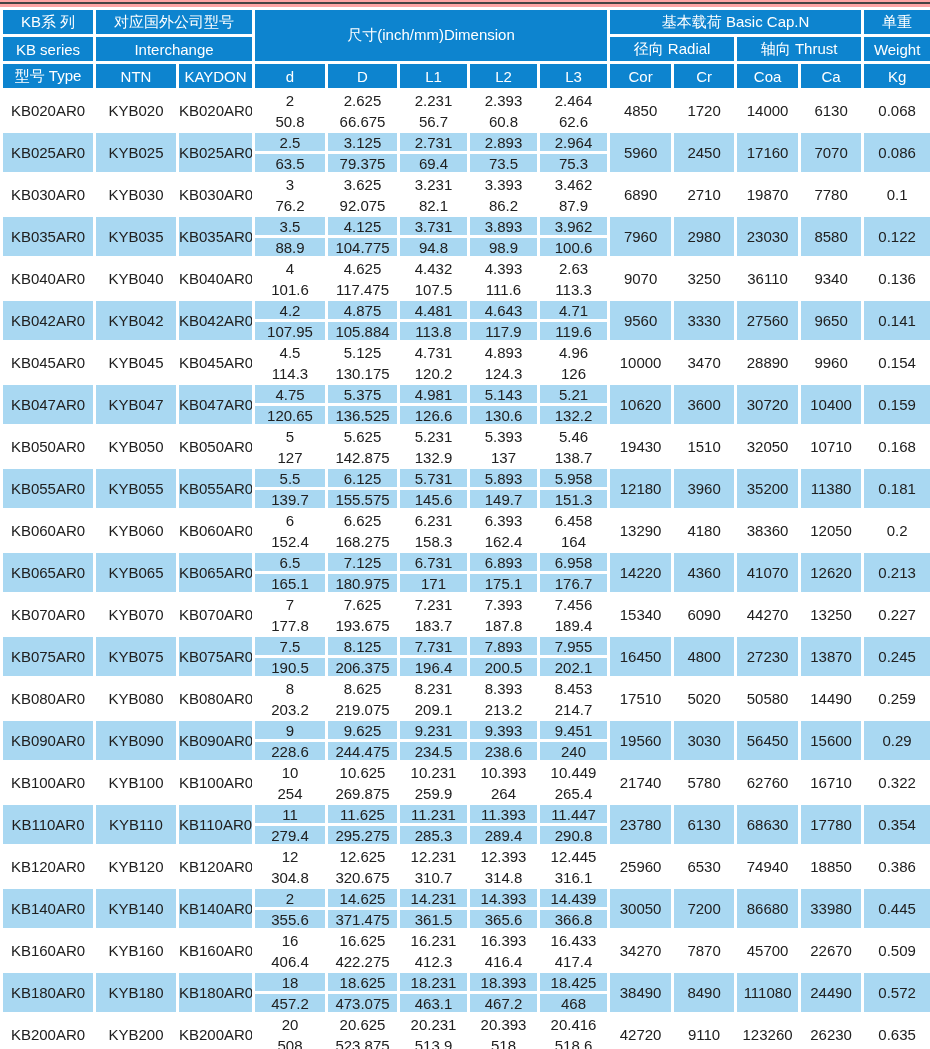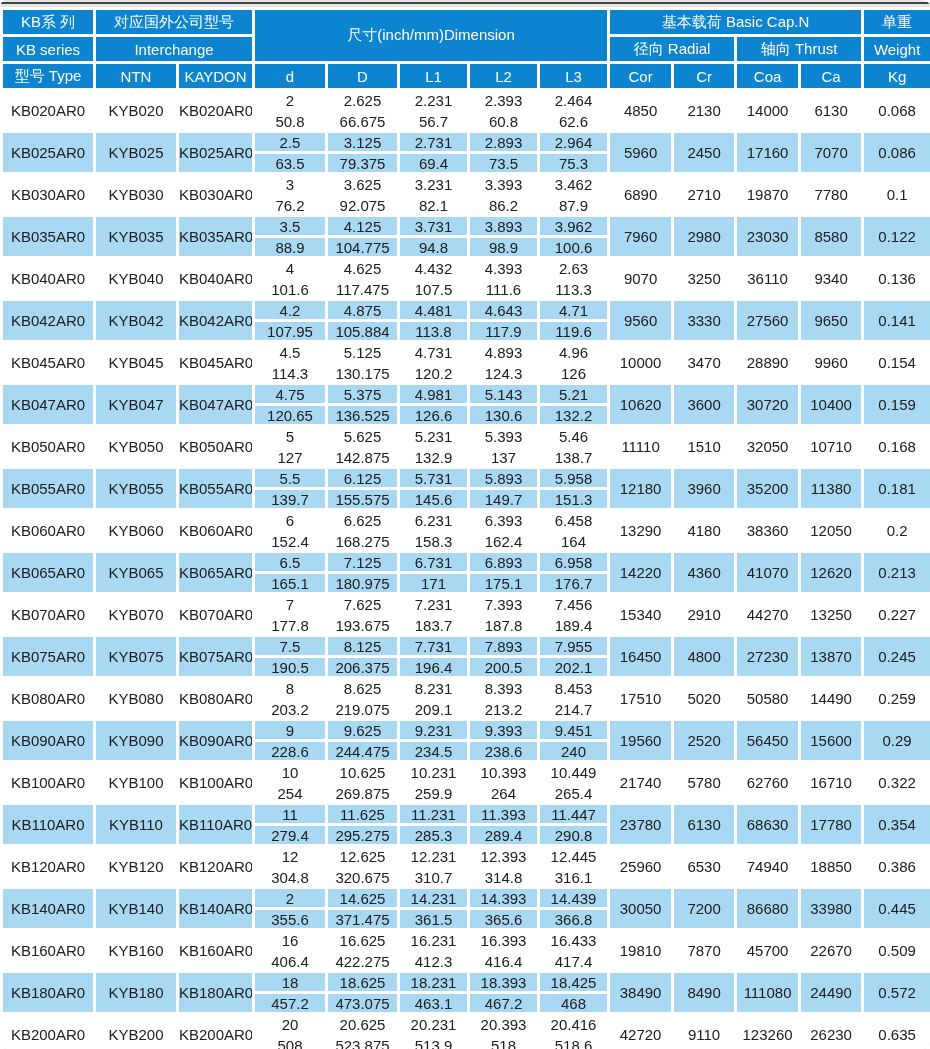--- a/index.html
+++ b/index.html
@@ -3,26 +3,25 @@
 <meta charset="utf-8">
 <style>
   html, body {
     margin: 0;
     padding: 0;
     background: #ffffff;
   }
   .page {
     width: 930px;
     height: 1049px;
-    background: #e5e5e5;
+    background: #fca5a5;
     font-family: "Liberation Sans", "DejaVu Sans", sans-serif;
     color: #202020;
     box-sizing: border-box;
     overflow: hidden;
-    border-radius: 7px;
   }
   .top-rule {
     height: 2px;
     background: #444444;
     margin-top: 2px;
   }
   table.spec {
     border-collapse: collapse;
     table-layout: fixed;
     width: 930px;
@@ -110,21 +109,21 @@
         <tr class="plain">
           <td rowspan="2">KB020AR0</td>
           <td rowspan="2">KYB020</td>
           <td rowspan="2">KB020AR0</td>
           <td>2</td>
           <td>2.625</td>
           <td>2.231</td>
           <td>2.393</td>
           <td>2.464</td>
           <td rowspan="2">4850</td>
-          <td rowspan="2">2130</td>
+          <td rowspan="2">1720</td>
           <td rowspan="2">14000</td>
           <td rowspan="2">6130</td>
           <td rowspan="2">0.068</td>
         </tr>
         <tr class="plain">
           <td>50.8</td>
           <td>66.675</td>
           <td>56.7</td>
           <td>60.8</td>
           <td>62.6</td>
@@ -285,21 +284,21 @@
         </tr>
         <tr class="plain">
           <td rowspan="2">KB050AR0</td>
           <td rowspan="2">KYB050</td>
           <td rowspan="2">KB050AR0</td>
           <td>5</td>
           <td>5.625</td>
           <td>5.231</td>
           <td>5.393</td>
           <td>5.46</td>
-          <td rowspan="2">11110</td>
+          <td rowspan="2">19430</td>
           <td rowspan="2">1510</td>
           <td rowspan="2">32050</td>
           <td rowspan="2">10710</td>
           <td rowspan="2">0.168</td>
         </tr>
         <tr class="plain">
           <td>127</td>
           <td>142.875</td>
           <td>132.9</td>
           <td>137</td>
@@ -374,21 +373,21 @@
         <tr class="plain">
           <td rowspan="2">KB070AR0</td>
           <td rowspan="2">KYB070</td>
           <td rowspan="2">KB070AR0</td>
           <td>7</td>
           <td>7.625</td>
           <td>7.231</td>
           <td>7.393</td>
           <td>7.456</td>
           <td rowspan="2">15340</td>
-          <td rowspan="2">2910</td>
+          <td rowspan="2">6090</td>
           <td rowspan="2">44270</td>
           <td rowspan="2">13250</td>
           <td rowspan="2">0.227</td>
         </tr>
         <tr class="plain">
           <td>177.8</td>
           <td>193.675</td>
           <td>183.7</td>
           <td>187.8</td>
           <td>189.4</td>
@@ -440,21 +439,21 @@
         <tr class="alt">
           <td rowspan="2">KB090AR0</td>
           <td rowspan="2">KYB090</td>
           <td rowspan="2">KB090AR0</td>
           <td>9</td>
           <td>9.625</td>
           <td>9.231</td>
           <td>9.393</td>
           <td>9.451</td>
           <td rowspan="2">19560</td>
-          <td rowspan="2">2520</td>
+          <td rowspan="2">3030</td>
           <td rowspan="2">56450</td>
           <td rowspan="2">15600</td>
           <td rowspan="2">0.29</td>
         </tr>
         <tr class="alt">
           <td>228.6</td>
           <td>244.475</td>
           <td>234.5</td>
           <td>238.6</td>
           <td>240</td>
@@ -549,21 +548,21 @@
         </tr>
         <tr class="plain">
           <td rowspan="2">KB160AR0</td>
           <td rowspan="2">KYB160</td>
           <td rowspan="2">KB160AR0</td>
           <td>16</td>
           <td>16.625</td>
           <td>16.231</td>
           <td>16.393</td>
           <td>16.433</td>
-          <td rowspan="2">19810</td>
+          <td rowspan="2">34270</td>
           <td rowspan="2">7870</td>
           <td rowspan="2">45700</td>
           <td rowspan="2">22670</td>
           <td rowspan="2">0.509</td>
         </tr>
         <tr class="plain">
           <td>406.4</td>
           <td>422.275</td>
           <td>412.3</td>
           <td>416.4</td>

